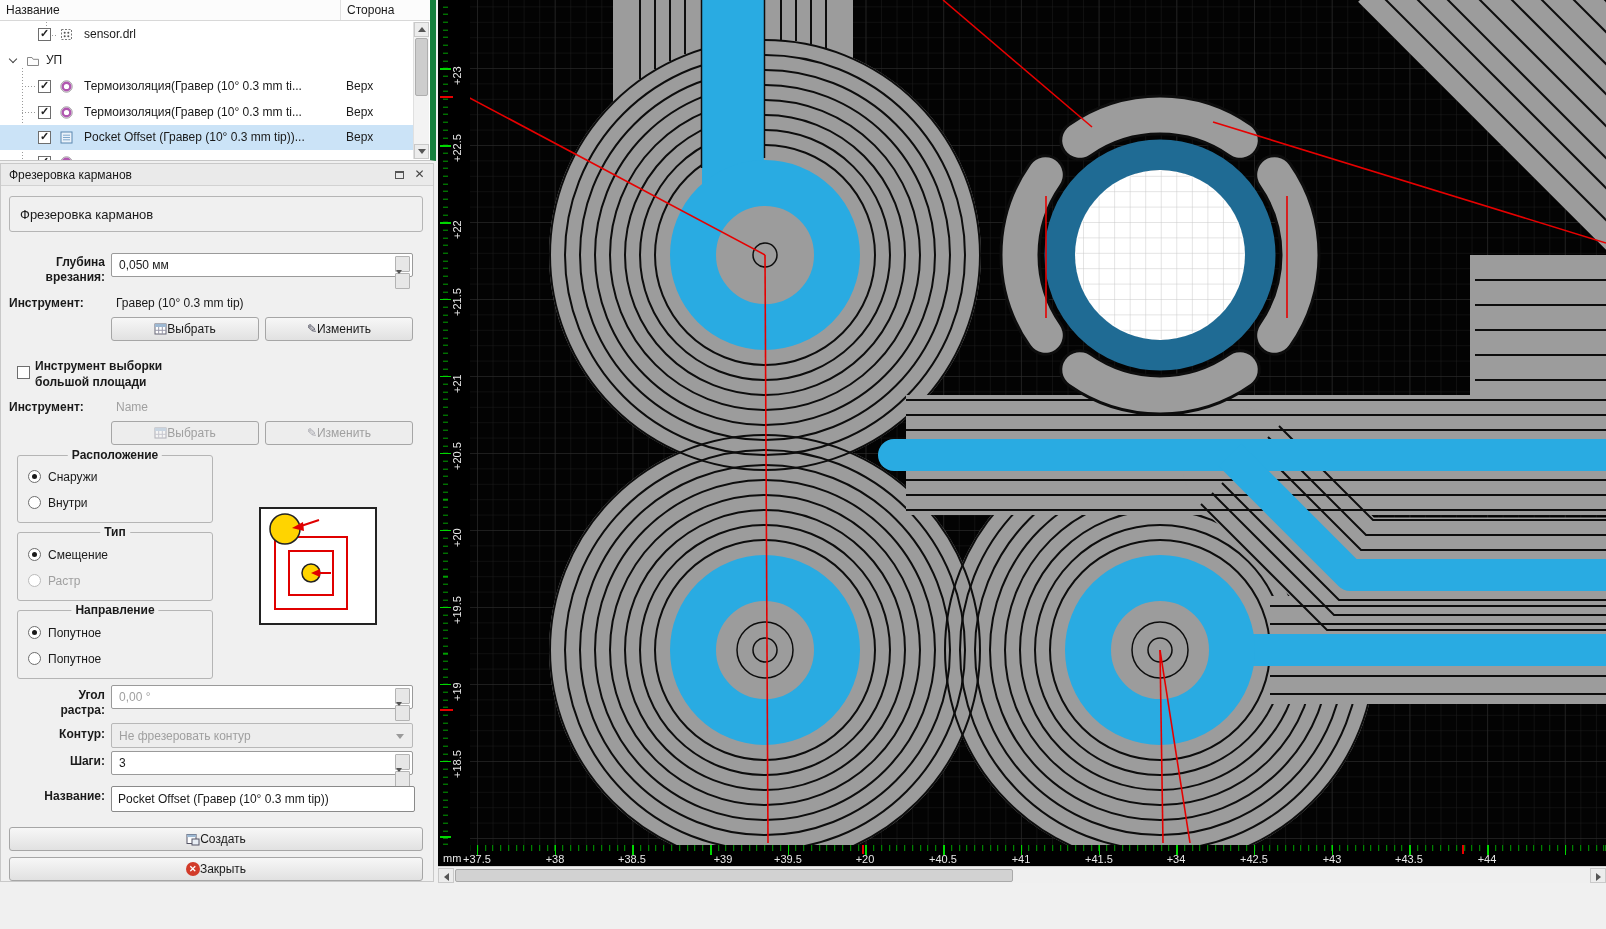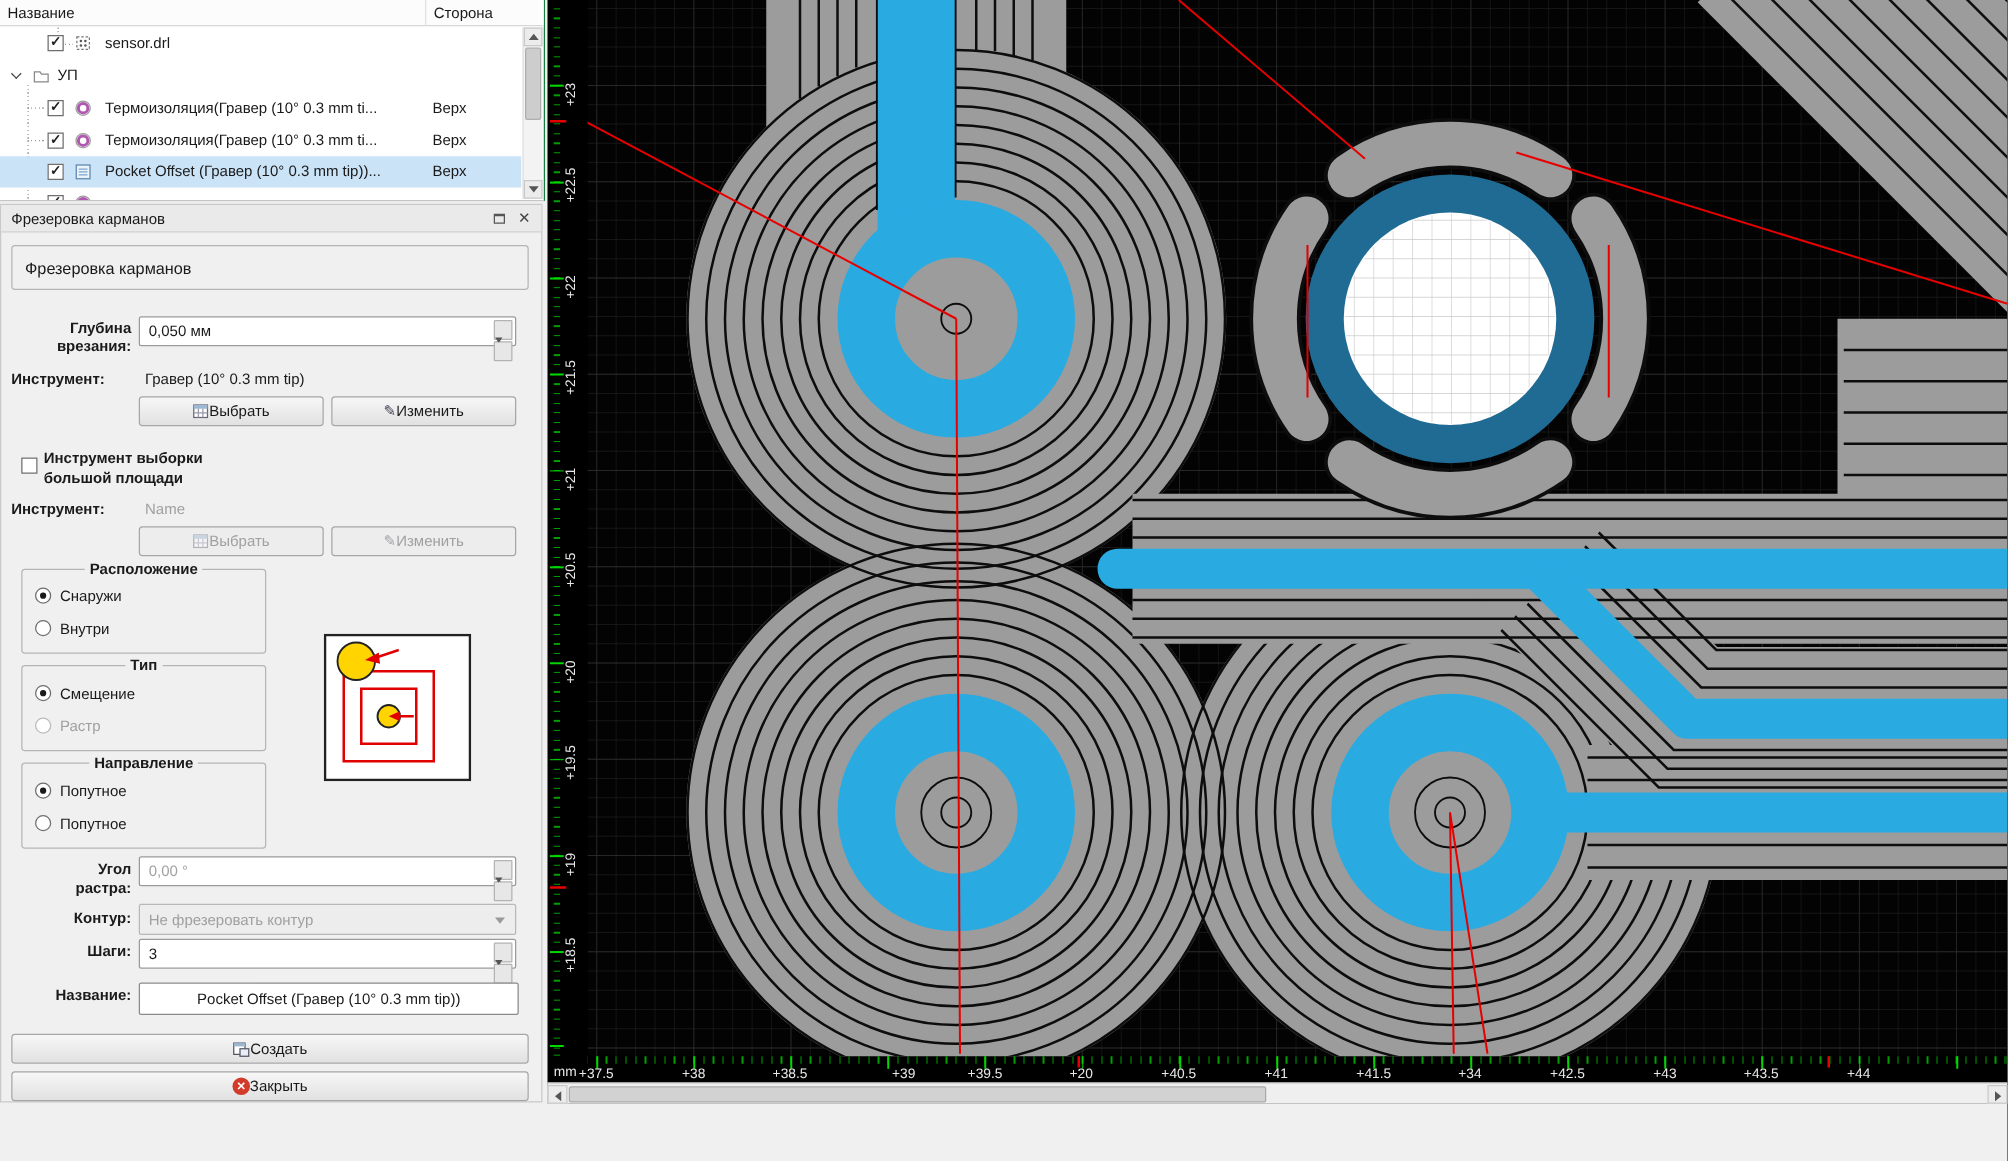--- a/index.html
+++ b/index.html
@@ -5,21 +5,21 @@
   * { box-sizing: border-box; margin: 0; padding: 0; }
   html,body { width:1606px; height:929px; }
   body {
     position: relative; overflow: hidden;
     background: #f0f0f0; color:#1a1a1a;
     font-family: "Liberation Sans", sans-serif; font-size: 12px;
   }
   .abs { position:absolute; }
 
   
-  #tree-panel { position:absolute; left:0; top:0; width:436px; height:161px; background:#fff; border-right:1px solid #15803d; border-bottom:1px solid #c6c6c6; overflow:hidden; }
+  #tree-panel { position:absolute; left:0; top:0; width:436px; height:161px; background:#fff; border-right:6px solid #15803d; border-bottom:1px solid #c6c6c6; overflow:hidden; }
   .tree-header { position:relative; height:21px; background:#fcfcfc; border-bottom:1px solid #d8d8d8; }
   .tree-header .hname { position:absolute; left:6px; top:3px; }
   .tree-header .hside { position:absolute; left:340px; top:0; bottom:0; padding:3px 0 0 6px; border-left:1px solid #e0e0e0; width:76px; }
   .tree-body { position:relative; height:140px; overflow:hidden; }
   .trow { position:absolute; left:0; width:417px; height:25px; }
   .trow.selected { background:#cbe3f7; }
   .cb { position:absolute; width:13px; height:13px; background:#fff; border:1px solid #6e6e6e; top:6px; }
   .cb.checked::after { content:"✓"; position:absolute; left:1px; top:-2px; font-size:11px; font-weight:700; color:#222; }
   .tlabel { position:absolute; top:5px; white-space:nowrap; overflow:hidden; max-width:250px; }
   .tside { position:absolute; left:346px; top:5px; }
@@ -70,21 +70,21 @@
   .qcb { position:absolute; width:13px; height:13px; border:1px solid #6e6e6e; background:#fff; }
   .radio { position:absolute; width:13px; height:13px; border:1px solid #6e6e6e; border-radius:50%; background:#fff; }
   .radio.sel::after { content:""; position:absolute; left:3px; top:3px; width:5px; height:5px; border-radius:50%; background:#1a1a1a; }
   .radio.dis { border-color:#bbb; }
   .glabel { position:absolute; }
 
   .combo { position:absolute; height:25px; background:#ededed; border:1px solid #b8b8b8; border-radius:2px; color:#a0a0a0; }
   .combo .cval { position:absolute; left:7px; top:5px; }
   .combo-arrow { position:absolute; right:8px; top:10px; width:0; height:0; border-left:4px solid transparent; border-right:4px solid transparent; border-top:5px solid #9a9a9a; }
 
-  .name-input { position:absolute; height:26px; border:1px solid #8a8a8a; border-radius:2px; background:#fff; font-family:"Liberation Sans",sans-serif; font-size:12px; padding:0 6px; color:#1a1a1a;text-align:center; }
+  .name-input { position:absolute; height:26px; border:1px solid #8a8a8a; border-radius:2px; background:#fff; font-family:"Liberation Sans",sans-serif; font-size:12px; padding:0 6px; color:#1a1a1a; }
 
   .round-x { display:inline-block; width:14px; height:14px; border-radius:50%; background:radial-gradient(circle at 35% 30%, #ef6a54, #c election0392b 70%); background:#d23b2a; color:#fff; font-size:9px; font-weight:700; text-align:center; line-height:14px; }
 
   
   #pcb-area { position:absolute; left:438px; top:0; width:1168px; height:883px; background:#000; }
   #pcb-canvas { position:absolute; left:32px; top:0; }
   .ruler-y { position:absolute; left:0; top:0; width:32px; height:845px; }
   .vt-minor { position:absolute; left:5px; top:0; width:5px; height:100%;
      background:repeating-linear-gradient(180deg,#00a000 0 1px,transparent 1px 7.7px); background-position-y:-1.3px; }
   .vt-major { position:absolute; left:2px; top:0; width:11px; height:100%;

